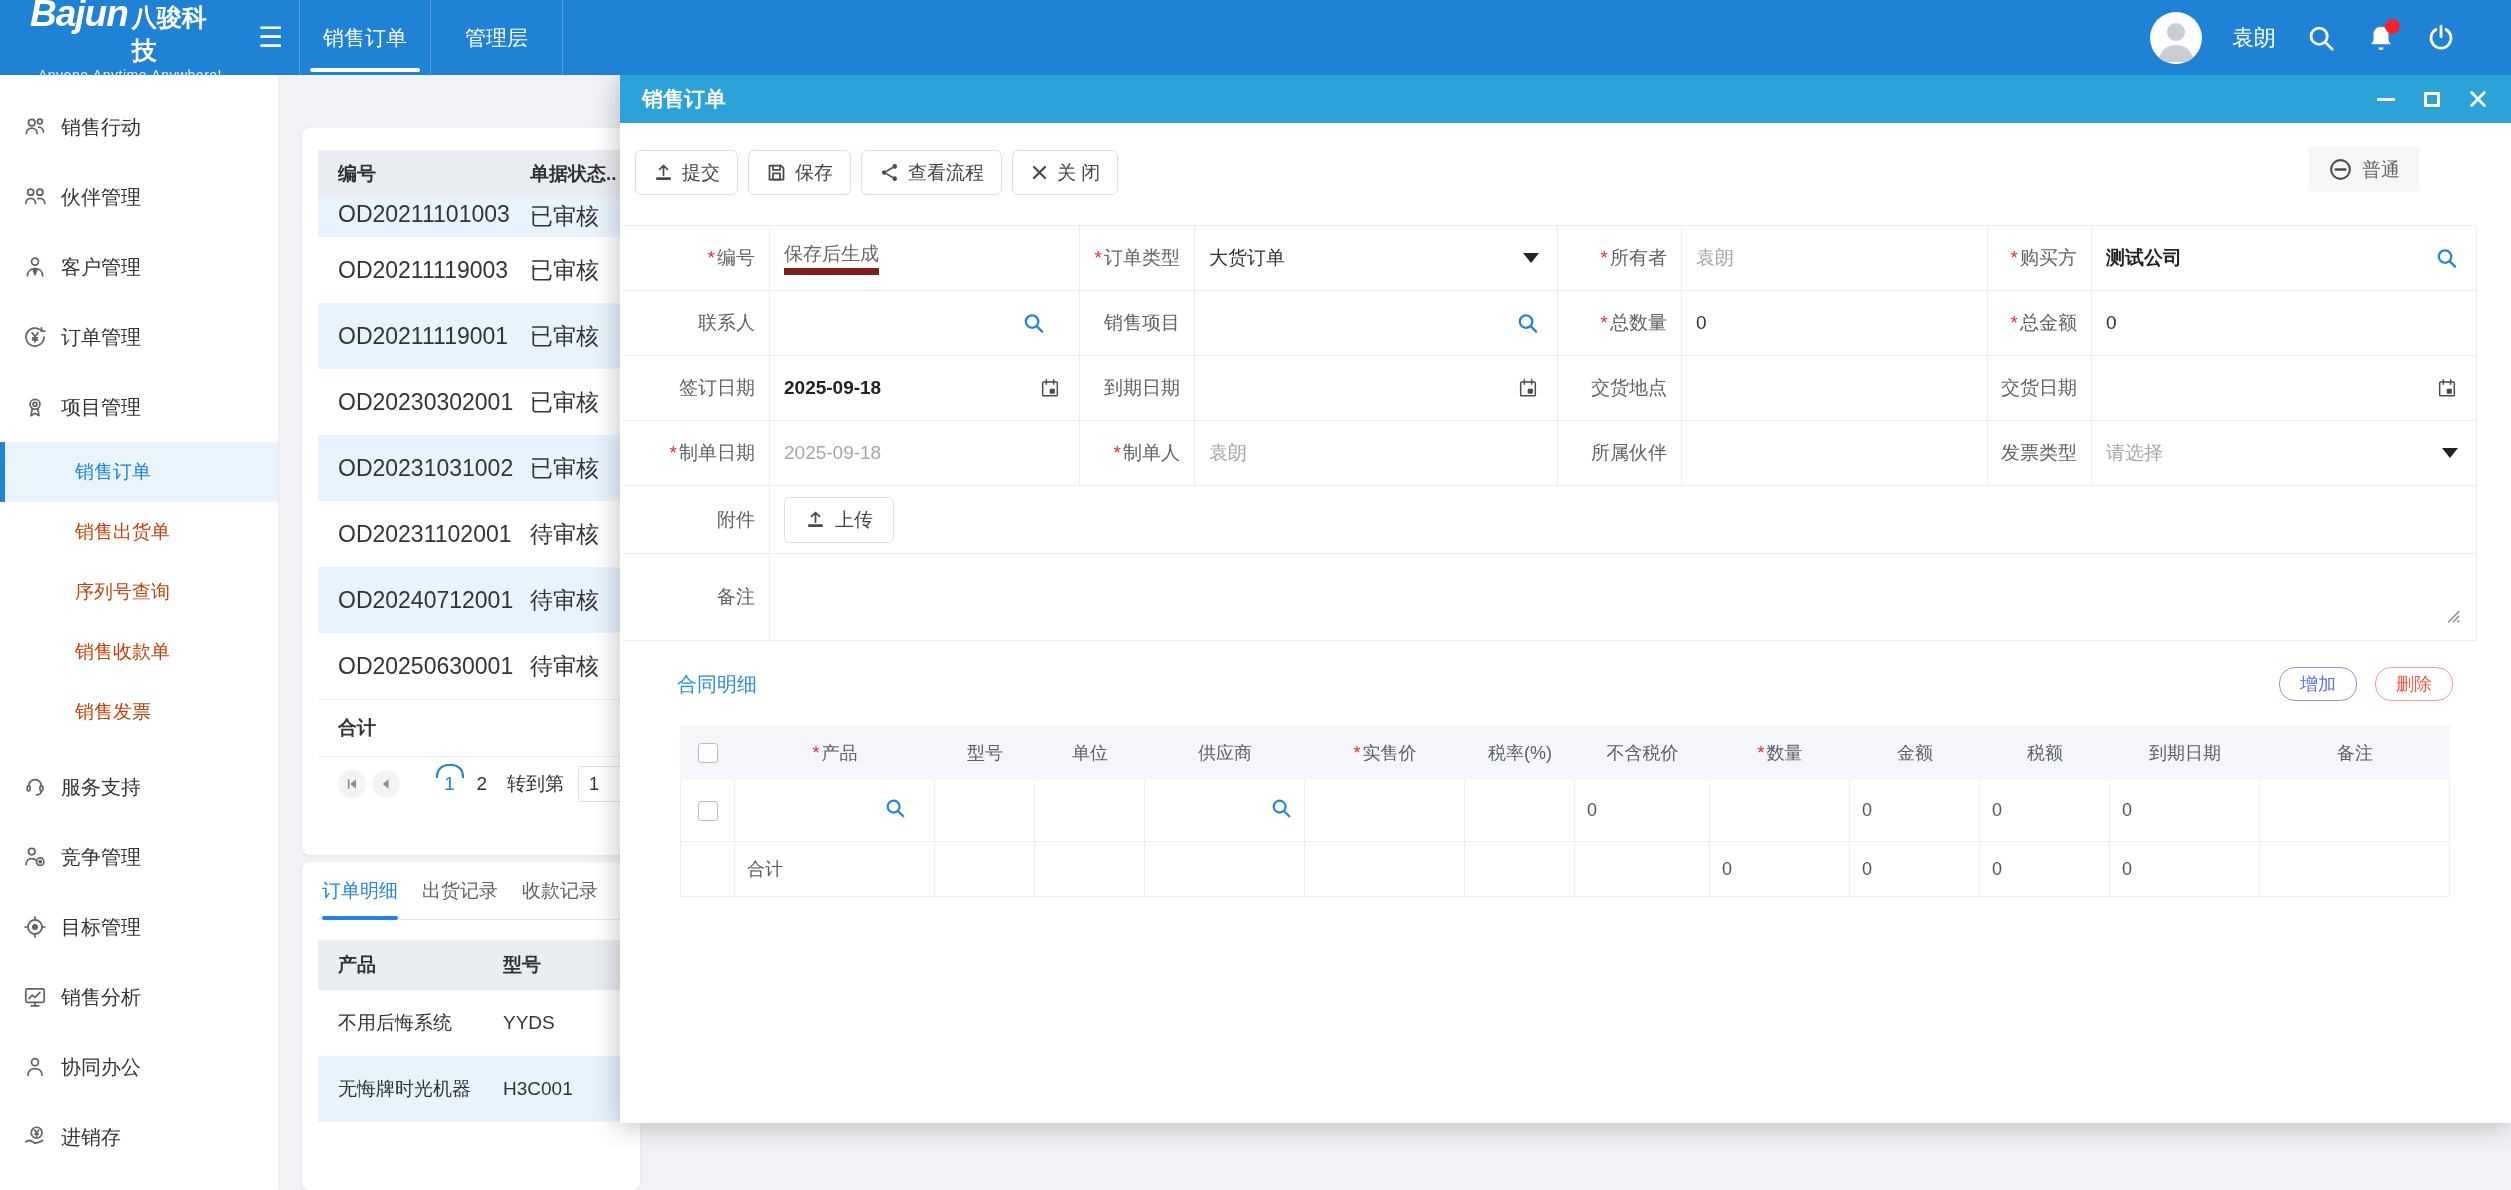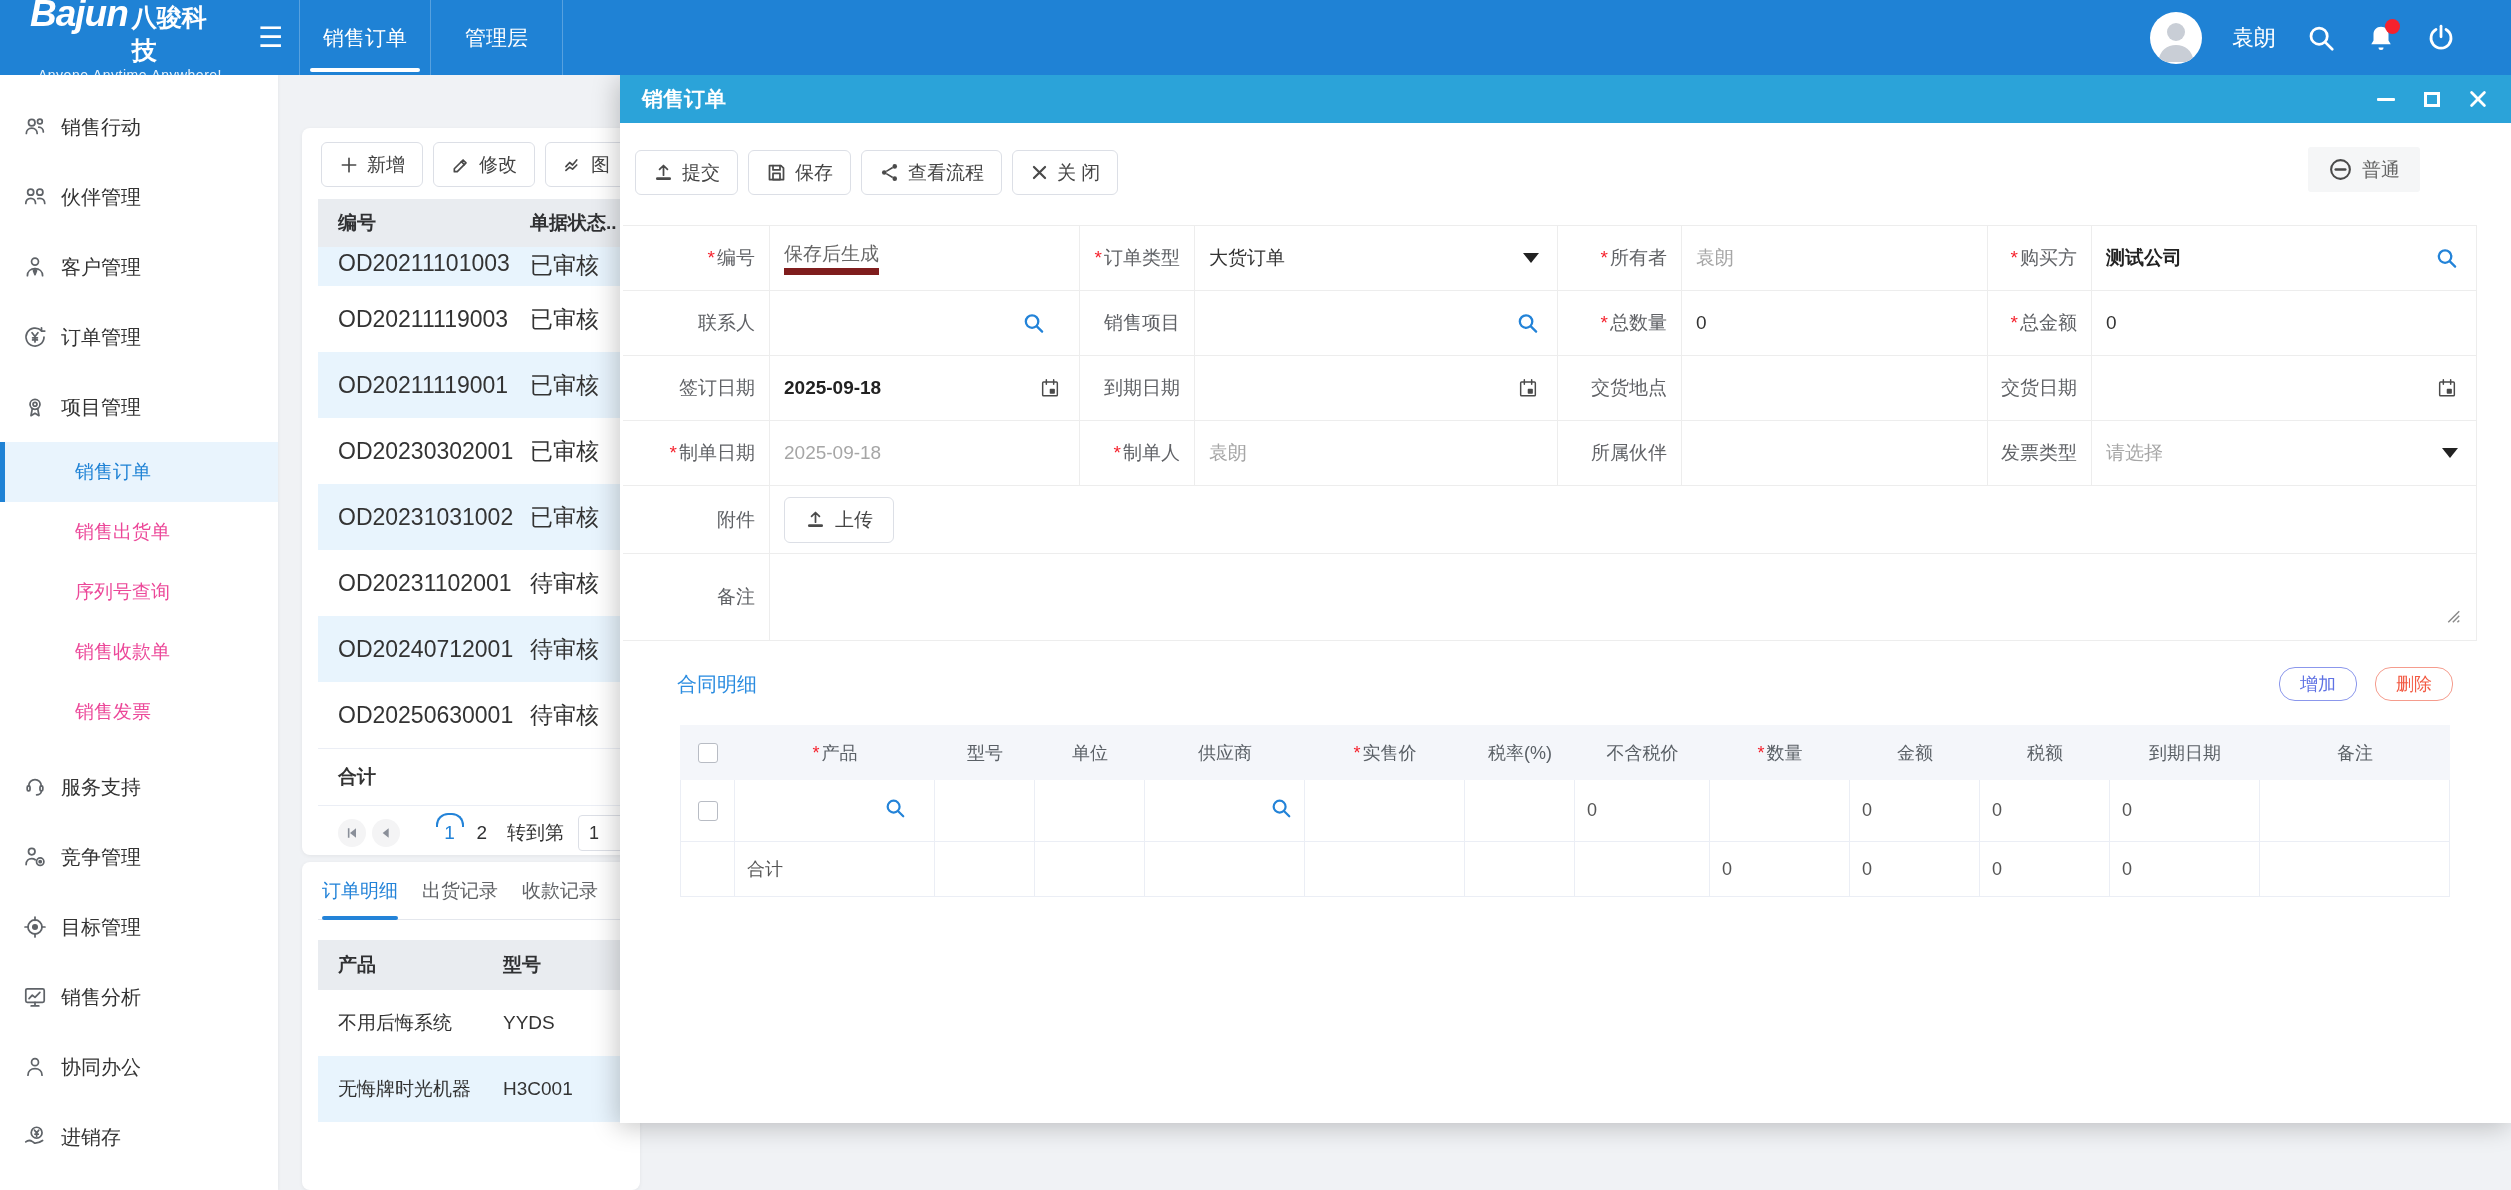--- a/index.html
+++ b/index.html
@@ -24,21 +24,21 @@
   .avatar { width:52px; height:52px; border-radius:50%; background:#fff; overflow:hidden; flex:none; }
   .username { color:#fff; font-size:22px; }
   .top-ic { width:30px; height:30px; position:relative; cursor:pointer; }
   .bell-dot { position:absolute; right:-4px; top:-4px; width:15px; height:15px; border-radius:50%; background:#f5222d; }
 
   
   .sidebar { position:absolute; left:0; top:75px; width:278px; bottom:0; background:#fff; padding-top:17px; z-index:5; box-shadow:1px 0 3px rgba(0,0,0,.04); }
   .sb-item { height:70px; display:flex; align-items:center; padding-left:22px; gap:13px; font-size:20px; color:#333; cursor:pointer; }
   .sb-item svg { flex:none; }
   .sb-sub { margin-bottom:10px; }
-  .sb-subitem { height:60px; display:flex; align-items:center; padding-left:70px; font-size:19px; color:#ec4899; cursor:pointer; border-left:5px solid transparent; }
+  .sb-subitem { height:60px; display:flex; align-items:center; padding-left:70px; font-size:19px; color:#c2410c; cursor:pointer; border-left:5px solid transparent; }
   .sb-subitem.active { background:#e9f4fd; border-left-color:#1f82d5; color:#1f82d5; }
 
   
   .card { position:absolute; background:#fff; border-radius:8px; box-shadow:0 1px 4px rgba(0,0,0,.06); }
   .card-list { left:302px; top:128px; width:338px; height:727px; padding:10px 16px 0; overflow:hidden; }
   .lp-btns { display:flex; gap:10px; padding-left:3px; margin-top:4px; }
   .btn { display:inline-flex; align-items:center; gap:8px; height:45px; padding:0 17px; border:1px solid #dcdfe6; border-radius:6px; background:#fff; font-size:19px; color:#444; cursor:pointer; white-space:nowrap; }
   .lp-head,.dp-head { margin-top:12px; height:48px; background:#e9ecf0; display:flex; align-items:center; padding-left:20px; font-weight:bold; font-size:19px; color:#303133; }
   .lp-row { height:66px; display:flex; align-items:center; padding-left:20px; font-size:23px; }
   .lp-row.blue { background:#e8f4fd; }
@@ -273,42 +273,20 @@
       <svg class="ic" width="26" height="26" viewBox="0 0 24 24">
           <circle cx="13.5" cy="8" r="5"></circle>
           <path d="M11.6 5.8l1.9 2.4 1.9-2.4M13.5 8.2v3M12 9.4h3"></path>
           <path d="M3.5 16.5c2-1.6 4.2-1.6 6.2-.2l1.8 1.3c3.2.2 5.4-.8 7.5-2.4"></path>
         </svg>
       <span>进销存</span>
     </div>
   </aside>
 
   <section class="card card-list">
-    <div class="lp-btns">
-      <button class="btn">
-        <svg class="ic-d" width="20" height="20" viewBox="0 0 24 24">
-            <path d="M12 4v16M4 12h16"></path>
-          </svg>
-        <span>新增</span>
-      </button>
-      <button class="btn">
-        <svg class="ic-d" width="20" height="20" viewBox="0 0 24 24">
-            <path d="M4 16.5L14.5 6l3.5 3.5L7.5 20H4z"></path>
-            <path d="M12.5 8l3.5 3.5"></path>
-          </svg>
-        <span>修改</span>
-      </button>
-      <button class="btn">
-        <svg class="ic-d" width="20" height="20" viewBox="0 0 24 24">
-            <path d="M3.5 14l4.5-5 3.5 3 5-6"></path>
-            <path d="M3.5 18.5l4.5-4 3.5 2.5 5-5"></path>
-          </svg>
-        <span>图</span>
-      </button>
-    </div>
     <div class="lp-head">
       <span class="c1">编号</span>
       <span class="c2">单据状态..</span>
     </div>
     <div class="lp-rows">
       <div class="lp-row blue cut">
           <span class="c1">OD20211101003</span>
           <span class="c2">已审核</span>
         </div>
       <div class="lp-row">

